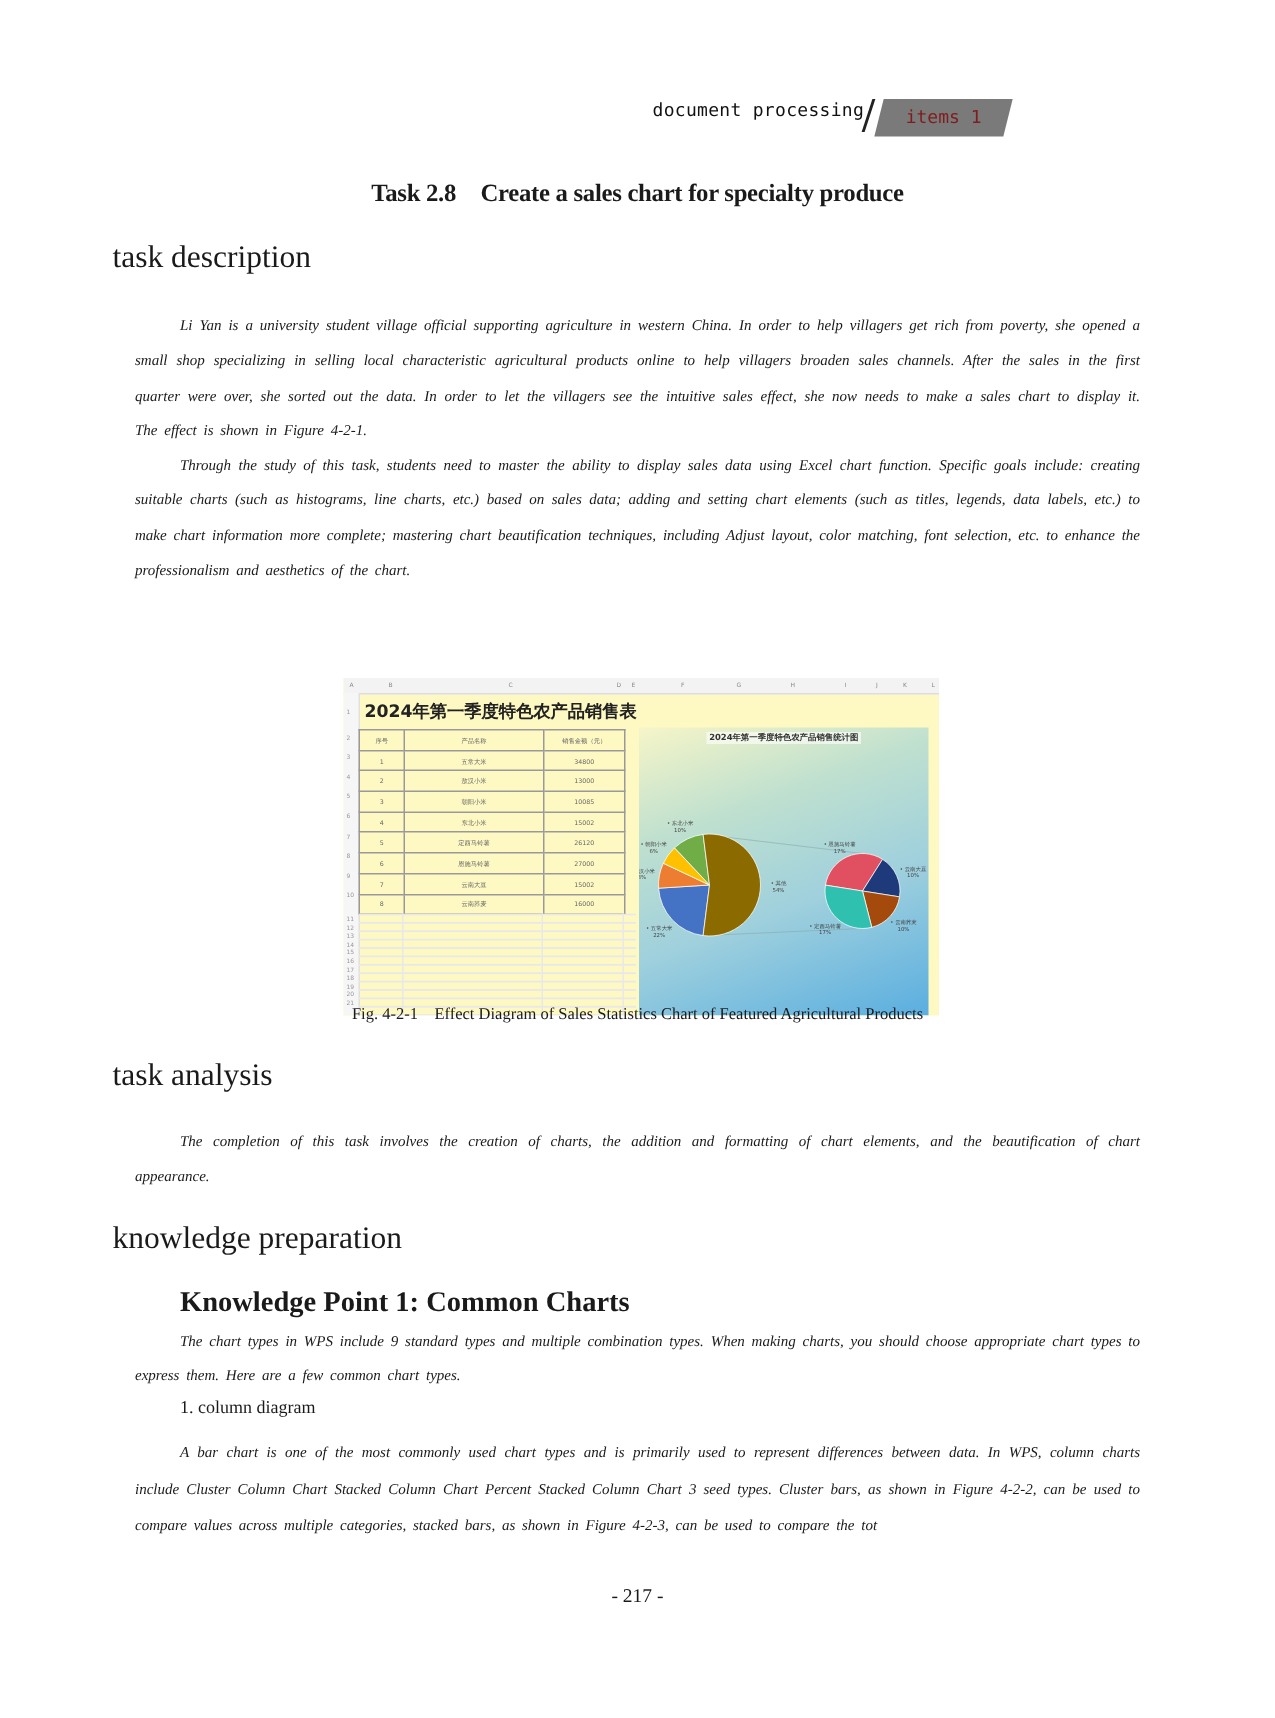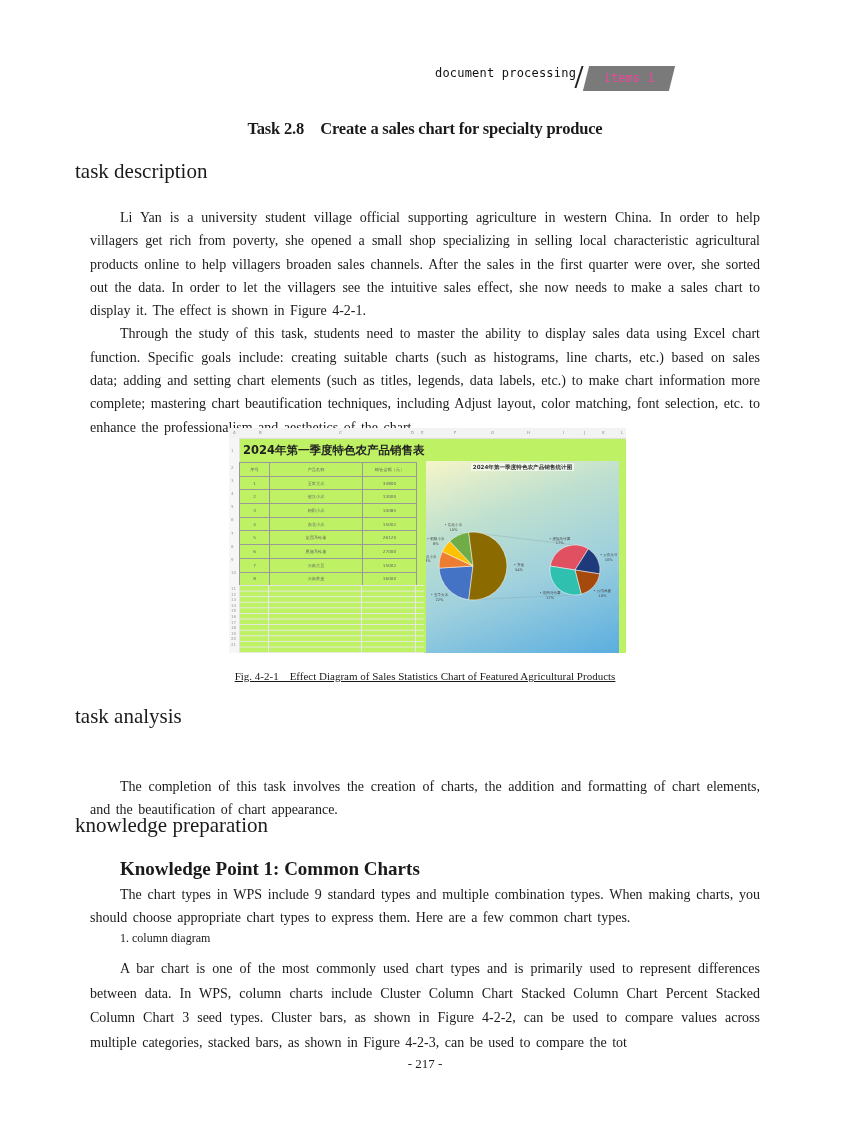--- a/index.html
+++ b/index.html
@@ -3,31 +3,31 @@
 <meta charset="utf-8">
 <style>
   html, body { margin: 0; padding: 0; background: #ffffff; }
   body { width: 850px; height: 1145px; position: relative; overflow: hidden;
          font-family: "Liberation Serif", "DejaVu Serif", serif; color: #1a1a1a; }
   .header-run { position: absolute; top: 66px; left: 435px; height: 26px; display: flex; align-items: flex-start; }
   .header-doc { font-family: "DejaVu Sans Mono", "Liberation Mono", monospace; font-size: 12px; color: #111; letter-spacing: 0.2px; }
   .header-slash { width: 2px; height: 22px; background: #222; transform: skewX(-18deg); margin: 0 4px 0 2px; }
   .header-tab { position: relative; width: 86px; height: 25px; margin-left: 2px; }
   .header-tab .bg { position: absolute; inset: 0; background: #7a7a7a; transform: skewX(-14deg); }
-  .header-tab span { position: relative; display: block; text-align: center; line-height: 25px; color: #ec4899;
+  .header-tab span { position: relative; display: block; text-align: center; line-height: 25px; color: #7f1d1d;
                      font-family: "DejaVu Sans Mono", "Liberation Mono", monospace; font-size: 12px; }
 
   .task-title { position: absolute; top: 119px; left: 0; width: 850px; text-align: center; font-size: 16.5px; font-weight: bold;
                 font-family: "Liberation Serif", serif; letter-spacing: -0.2px; }
   .h2 { position: absolute; left: 75px; font-size: 21px; font-weight: normal; }
-  .para { position: absolute; left: 90px; width: 670px; font-size: 14px; line-height: 23.3px; text-align: justify; word-spacing: 2px; }
+  .para { position: absolute; left: 90px; width: 670px; font-size: 10px; line-height: 23.3px; text-align: justify; word-spacing: 2px; font-style: italic; }
   .para p { margin: 0; text-indent: 30px; }
   .h3 { position: absolute; left: 120px; font-size: 19px; font-weight: bold; }
 
-  .figure { position: absolute; left: 229px; top: 428px; width: 397px; height: 225px; background: #bef264; overflow: hidden; }
+  .figure { position: absolute; left: 229px; top: 452px; width: 397px; height: 225px; background: #fef9c3; overflow: hidden; }
   .col-hdr { position: absolute; top: 0; left: 0; right: 0; height: 10px; background: #f3f3f3; border-bottom: 1px solid #ddd;
              font-family: "DejaVu Sans", sans-serif; font-size: 4px; color: #888; }
   .col-hdr span { position: absolute; top: 2px; }
   .row-hdr { position: absolute; top: 10px; left: 0; width: 10px; bottom: 0; background: #f6f6f6; border-right: 1px solid #e0e0e0;
              font-family: "DejaVu Sans", sans-serif; font-size: 4px; color: #999; }
   .row-hdr span { position: absolute; left: 2px; }
   .sheet-title { position: absolute; left: 14px; top: 15px; font-family: "DejaVu Sans", sans-serif; font-weight: bold; font-size: 11.5px; color: #222; }
   table.sales { position: absolute; left: 10px; top: 34px; border-collapse: collapse; font-family: "DejaVu Sans", sans-serif; font-size: 4.2px; color: #666; }
   table.sales td, table.sales th { border: 1px solid #999; height: 12.7px; padding: 0; text-align: center; font-weight: normal; }
   table.sales .c1 { width: 29px; } table.sales .c2 { width: 92px; } table.sales .c3 { width: 53px; }
@@ -37,21 +37,21 @@
   .grid-v2 { position: absolute; top: 157px; bottom: 0; left: 132px; width: 1px; background: #e8e8e8; }
   .grid-v3 { position: absolute; top: 157px; bottom: 0; left: 186px; width: 1px; background: #e8e8e8; }
 
   .chart-area { position: absolute; left: 197px; top: 33px; width: 193px; height: 192px;
                 background: linear-gradient(160deg, #f6f5c8 0%, #bfe0cf 30%, #9fd0dd 60%, #5aaee0 100%); }
   .chart-area svg { position: absolute; left: 0; top: 0; }
   .chart-title { position: absolute; top: 3px; left: 0; width: 193px; text-align: center; font-family: "DejaVu Sans", sans-serif;
                  font-size: 5.6px; font-weight: bold; color: #333; }
   .chart-title span { background: rgba(255,255,255,0.6); padding: 1px 2px; }
 
-  .fig-caption { position: absolute; top: 670px; left: 0; width: 850px; text-align: center; font-size: 11px; text-decoration: underline; }
+  .fig-caption { position: absolute; top: 670px; left: 0; width: 850px; text-align: center; font-size: 11px; }
   .page-num { position: absolute; top: 1056px; left: 0; width: 850px; text-align: center; font-size: 13px; }
   .sub-item { position: absolute; left: 120px; font-size: 12px; }
 </style>
 </head>
 <body>
 
 <div class="header-run">
   <span class="header-doc">document processing</span>
   <span class="header-slash"></span>
   <div class="header-tab">
@@ -195,21 +195,21 @@
         <path d="M149,109 L155.18906803478467,133.22179673064753 A25,25 0 0 1 124.30779148512156,105.08913837399423 Z" fill="#30c0b0" stroke="#fff" stroke-width="0.5"></path>
         <text x="124.08262011780069" y="133.39490109174568" font-size="3.6" font-family="DejaVu Sans, sans-serif" fill="#444" text-anchor="middle">• 定西马铃薯</text>
         <text x="124.08262011780069" y="137.89490109174568" font-size="3.6" font-family="DejaVu Sans, sans-serif" fill="#444" text-anchor="middle">17%</text>
       </svg>
   </div>
 </div>
 
 <div class="fig-caption">Fig. 4-2-1 Effect Diagram of Sales Statistics Chart of Featured Agricultural Products</div>
 
 <div class="h2" style="top:704px">task analysis</div>
-<div class="para" style="top:775px">
+<div class="para" style="top:750px">
   <p>The completion of this task involves the creation of charts, the addition and formatting of chart elements, and the beautification of chart appearance.</p>
 </div>
 
 <div class="h2" style="top:813px">knowledge preparation</div>
 <div class="h3" style="top:858px">Knowledge Point 1: Common Charts</div>
 <div class="para" style="top:883px">
   <p>The chart types in WPS include 9 standard types and multiple combination types. When making charts, you should choose appropriate chart types to express them. Here are a few common chart types.</p>
 </div>
 <div class="sub-item" style="top:931px">1. column diagram</div>
 <div class="para" style="top:957px; line-height:24.5px">

